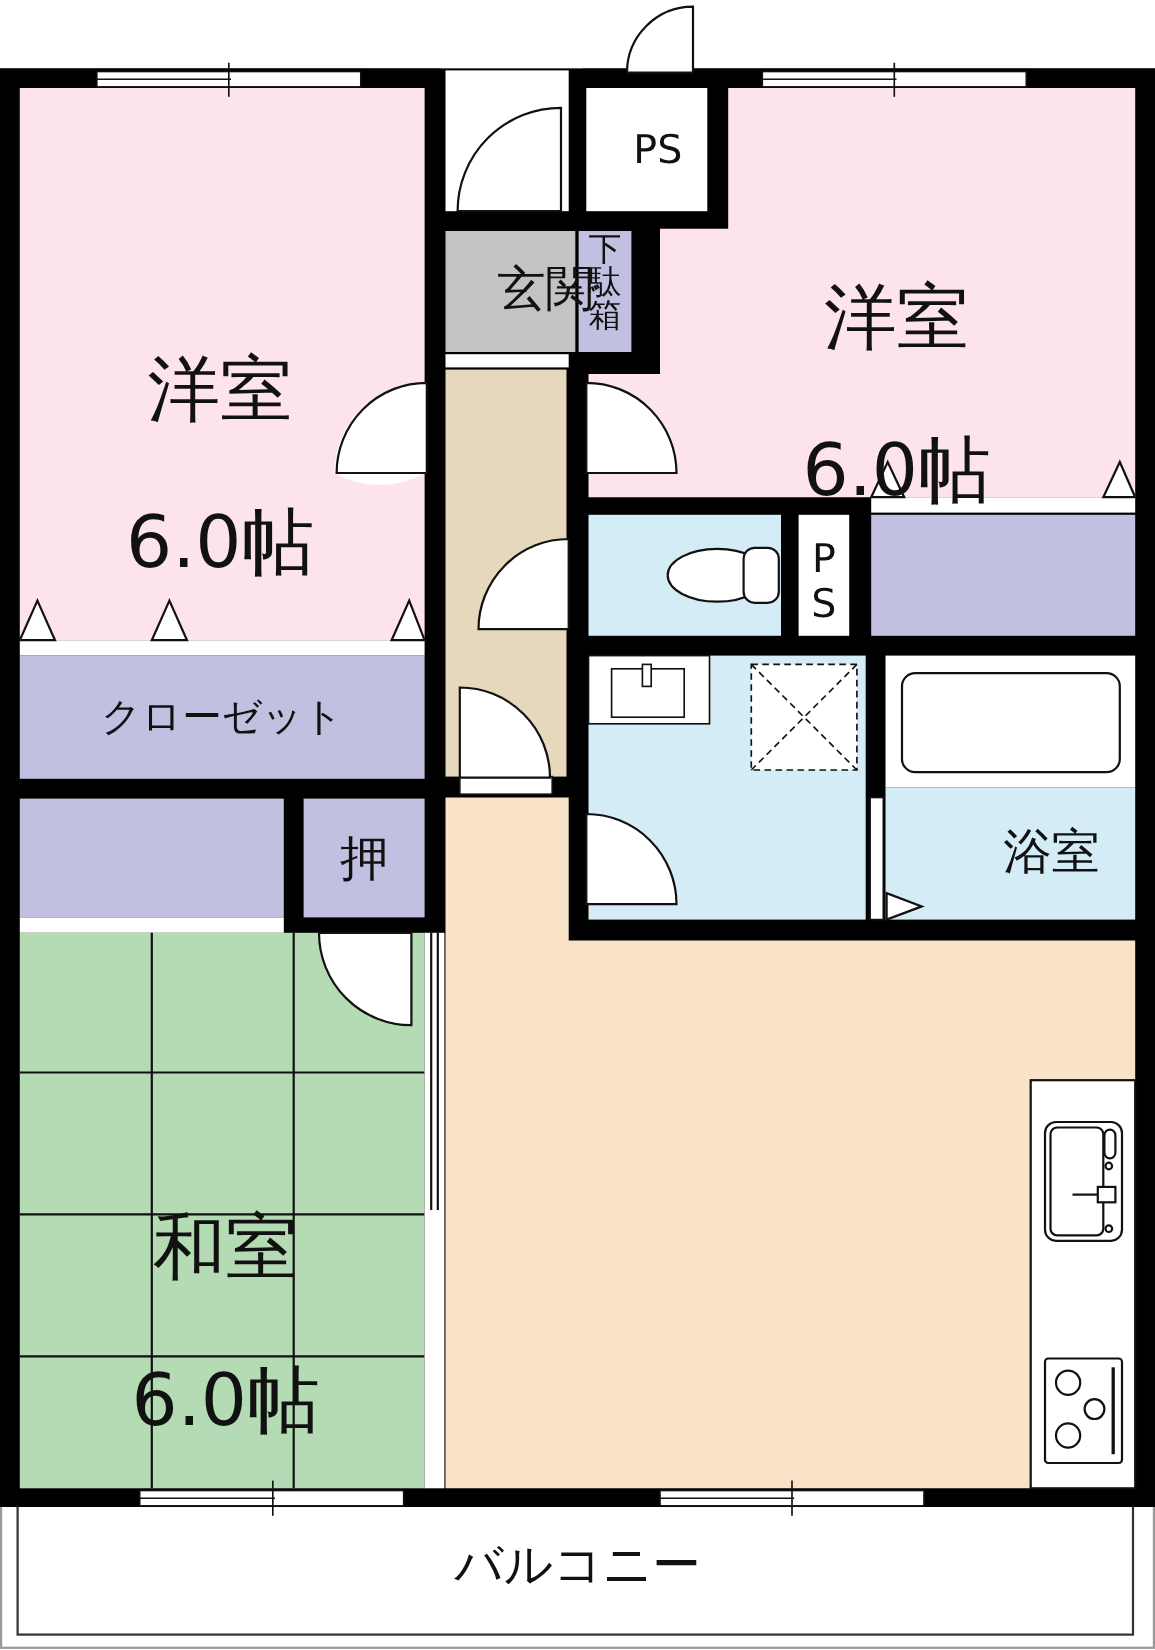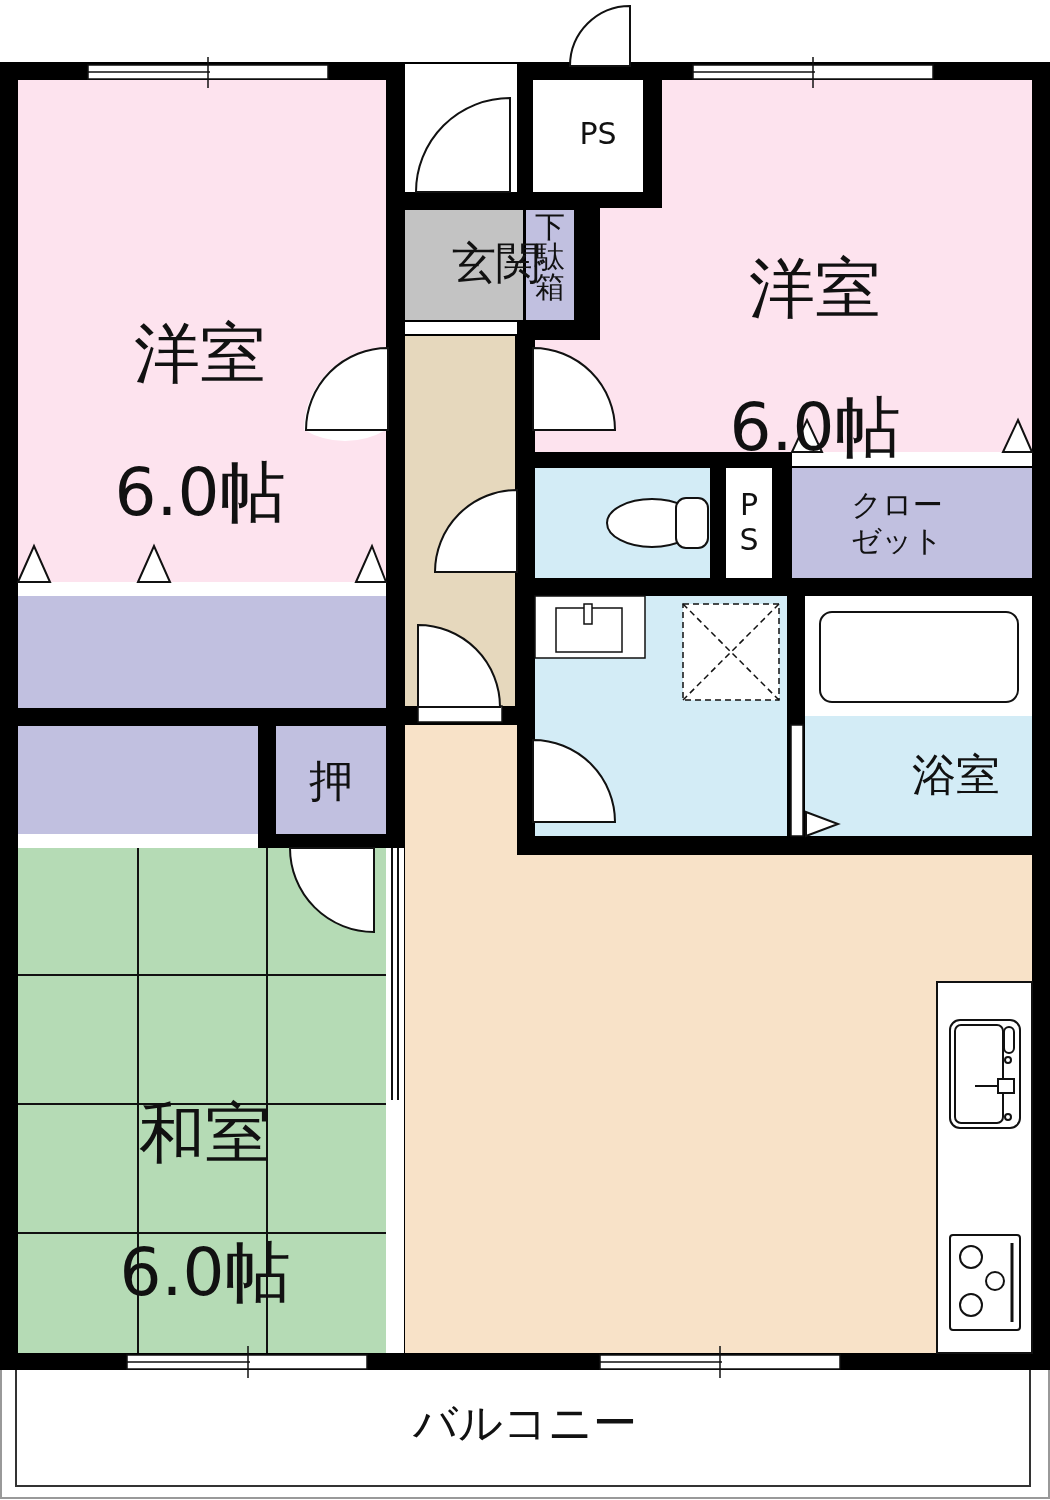--- a/index.html
+++ b/index.html
@@ -1,21 +1,21 @@
 <!DOCTYPE html>
 <html><head>
 <meta charset="utf-8">
 <style>
   html,body{margin:0;padding:0;background:#fff;}
   #plan{position:relative;width:1050px;height:1500px;overflow:hidden;background:#fff;font-family:"DejaVu Sans","Liberation Sans",sans-serif;}
   svg{position:absolute;left:0;top:0;}
   .lbl{position:absolute;color:#111;text-align:center;line-height:1.05;white-space:pre-line;font-family:"DejaVu Sans","Liberation Sans",sans-serif;}
   .big{font-size:66px;}
   .mid{font-size:44px;}
-  .sm{font-size:30px;}
+  .sm{font-size:36px;}
 </style>
 </head>
 <body>
 
 <div id="plan">
 <svg width="1050" height="1500" viewBox="0 0 1050 1500">
 
   <rect x="1" y="1368" width="1048" height="130" fill="#fff" stroke="#999" stroke-width="2"></rect>
   <rect x="16" y="1368" width="1014" height="118" fill="#fff" stroke="#333" stroke-width="2"></rect>
 
@@ -158,18 +158,17 @@
 </div>
 <div class="lbl big" style="left:545px;top:1030px;width:300px;">
 </div>
 <div class="lbl mid" style="left:405px;top:240px;width:118px;padding-left:32px;">玄関</div>
 <div class="lbl sm" style="left:526px;top:212px;width:48px;font-size:30px;line-height:1.0;">下
 駄
 箱</div>
 <div class="lbl sm" style="left:533px;top:118px;width:130px;">PS</div>
 <div class="lbl sm" style="left:726px;top:488px;width:46px;line-height:1.15;">P
 S</div>
-<div class="lbl sm" style="left:792px;top:487px;width:210px;line-height:1.2;">クロー
-ゼット</div>
+<div class="lbl sm" style="left:18px;top:634px;width:368px;">クローゼット</div>
 <div class="lbl mid" style="left:276px;top:758px;width:110px;">押</div>
 <div class="lbl mid" style="left:805px;top:752px;width:220px;padding-left:41px;">浴室</div>
 <div class="lbl mid" style="left:300px;top:1400px;width:450px;">バルコニー</div>
 </div>
 
 </body></html>

